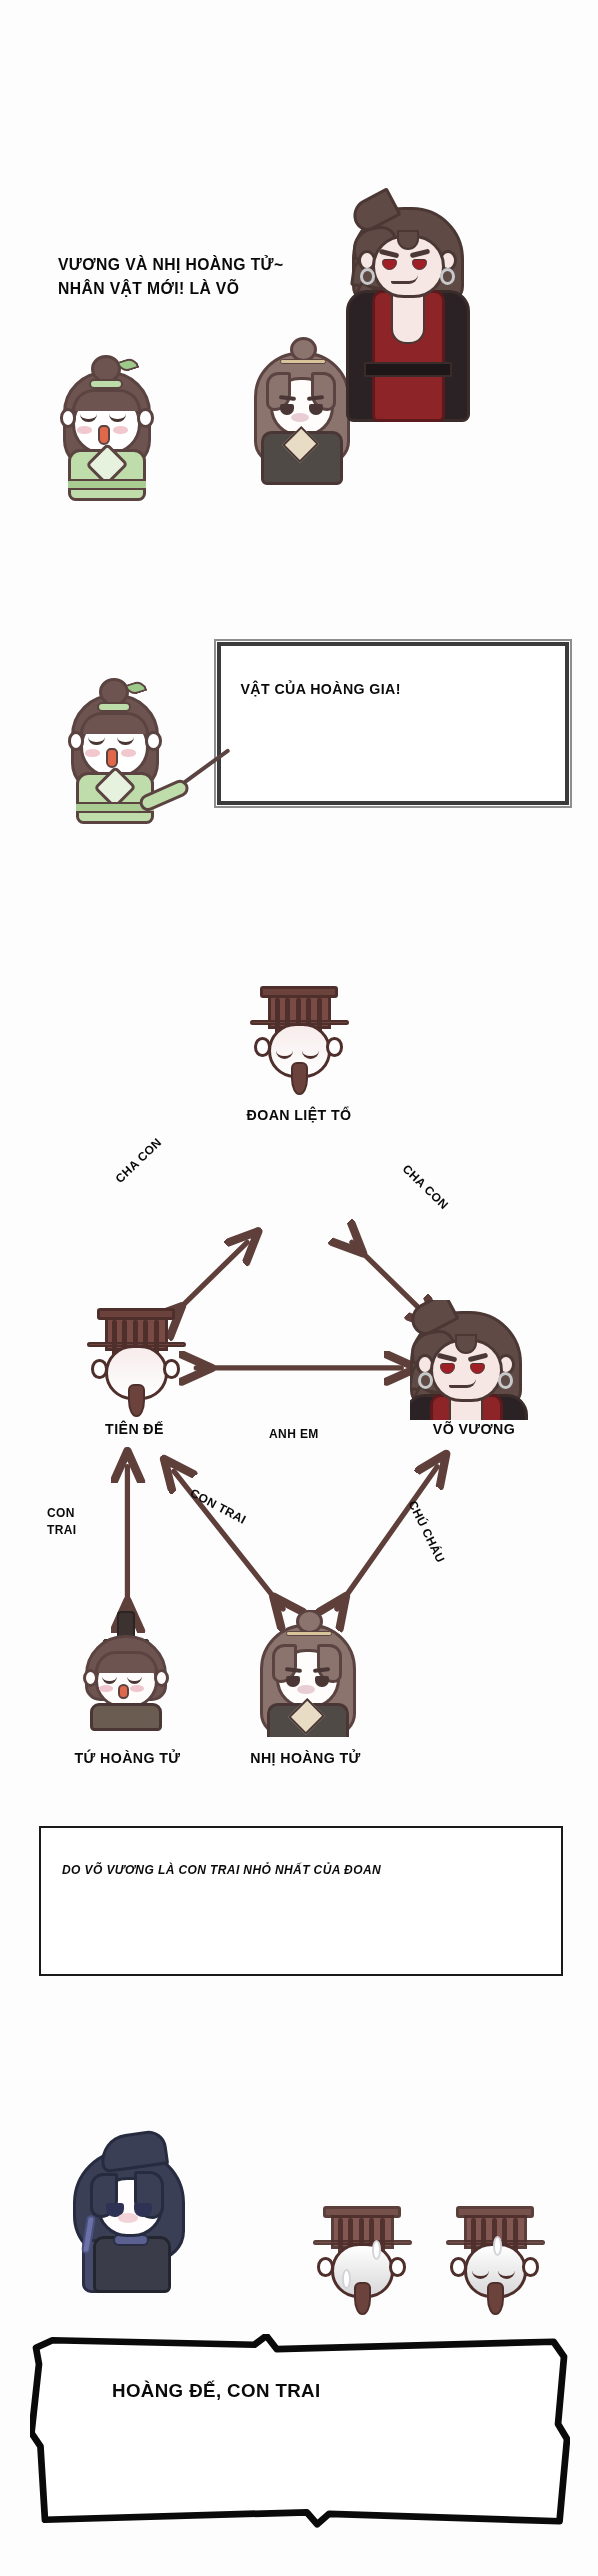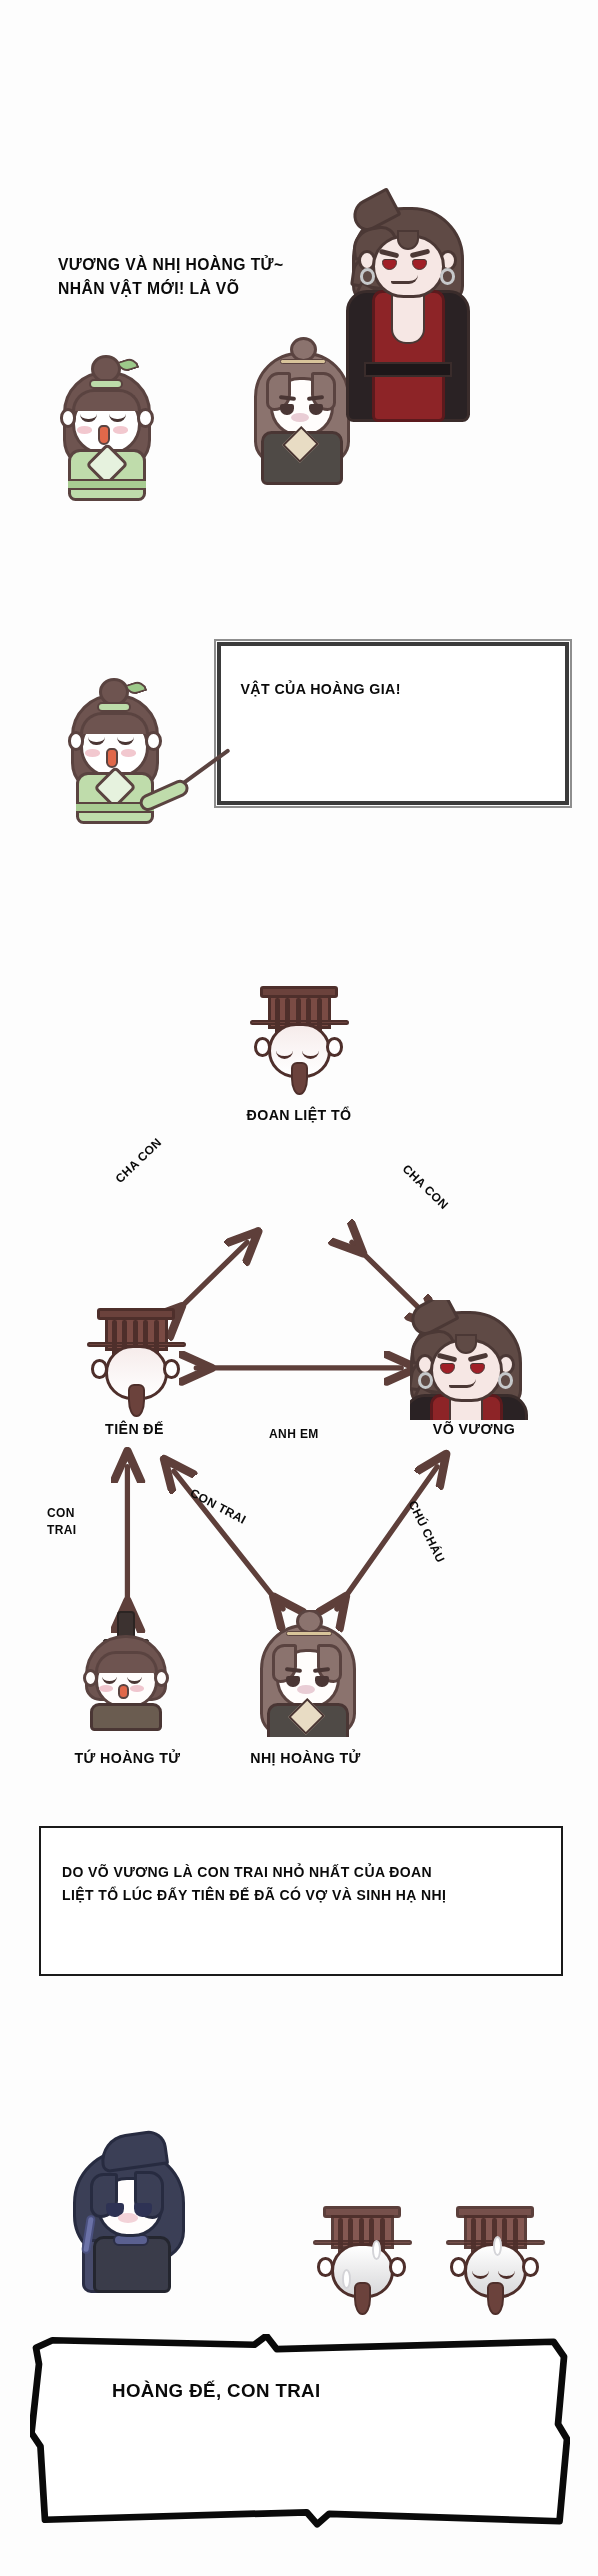--- a/index.html
+++ b/index.html
@@ -328,21 +328,21 @@
   }
   #diagram-svg { position: absolute; left: 0; top: 943px; width: 599px; height: 823px; }
 
   
   #notebox {
     left: 39px; top: 1826px; width: 524px; height: 150px;
     border: 2.2px solid #1a1a1a; background: #ffffff;
   }
   #notebox-text {
     position: absolute; left: 21px; top: 33px; width: 479px;
-    font-size: 14px; line-height: 1.62;
+    font-size: 12px; line-height: 1.62; font-style: italic;
   }
 
   
   #finalbox {
     left: 30px; top: 2334px; width: 540px; height: 195px;
   }
   #finalbox-text {
     position: absolute; left: 82px; top: 43px; width: 419px;
     font-size: 18.7px; line-height: 1.52;
   }
@@ -564,21 +564,20 @@
     <div>CON</div>
     <div>TRAI</div>
   </div>
 
   <div class="edge-label comic-text" style="left:195px; top:1485px; transform:rotate(28deg); transform-origin:left top;">CON TRAI</div>
   <div class="edge-label comic-text" style="left:419px; top:1498px; transform:rotate(64deg); transform-origin:left top;">CHÚ CHÁU</div>
 
   <div class="abs" id="notebox">
     <div class="comic-text" id="notebox-text">
       <div>DO VÕ VƯƠNG LÀ CON TRAI NHỎ NHẤT CỦA ĐOAN</div>
-      <div>LIỆT TỔ LÚC ĐẤY TIÊN ĐẾ ĐÃ CÓ VỢ VÀ SINH HẠ NHỊ</div>
     </div>
   </div>
 
   <div class="chibi navy" style="left:73px; top:2134px; width:120px; height:172px;">
     <div class="hairback abs"></div>
     <div class="spike abs"></div>
     <div class="cape abs"></div>
     <div class="body abs"></div>
     <div class="collar abs"></div>
     <div class="face abs"></div>

